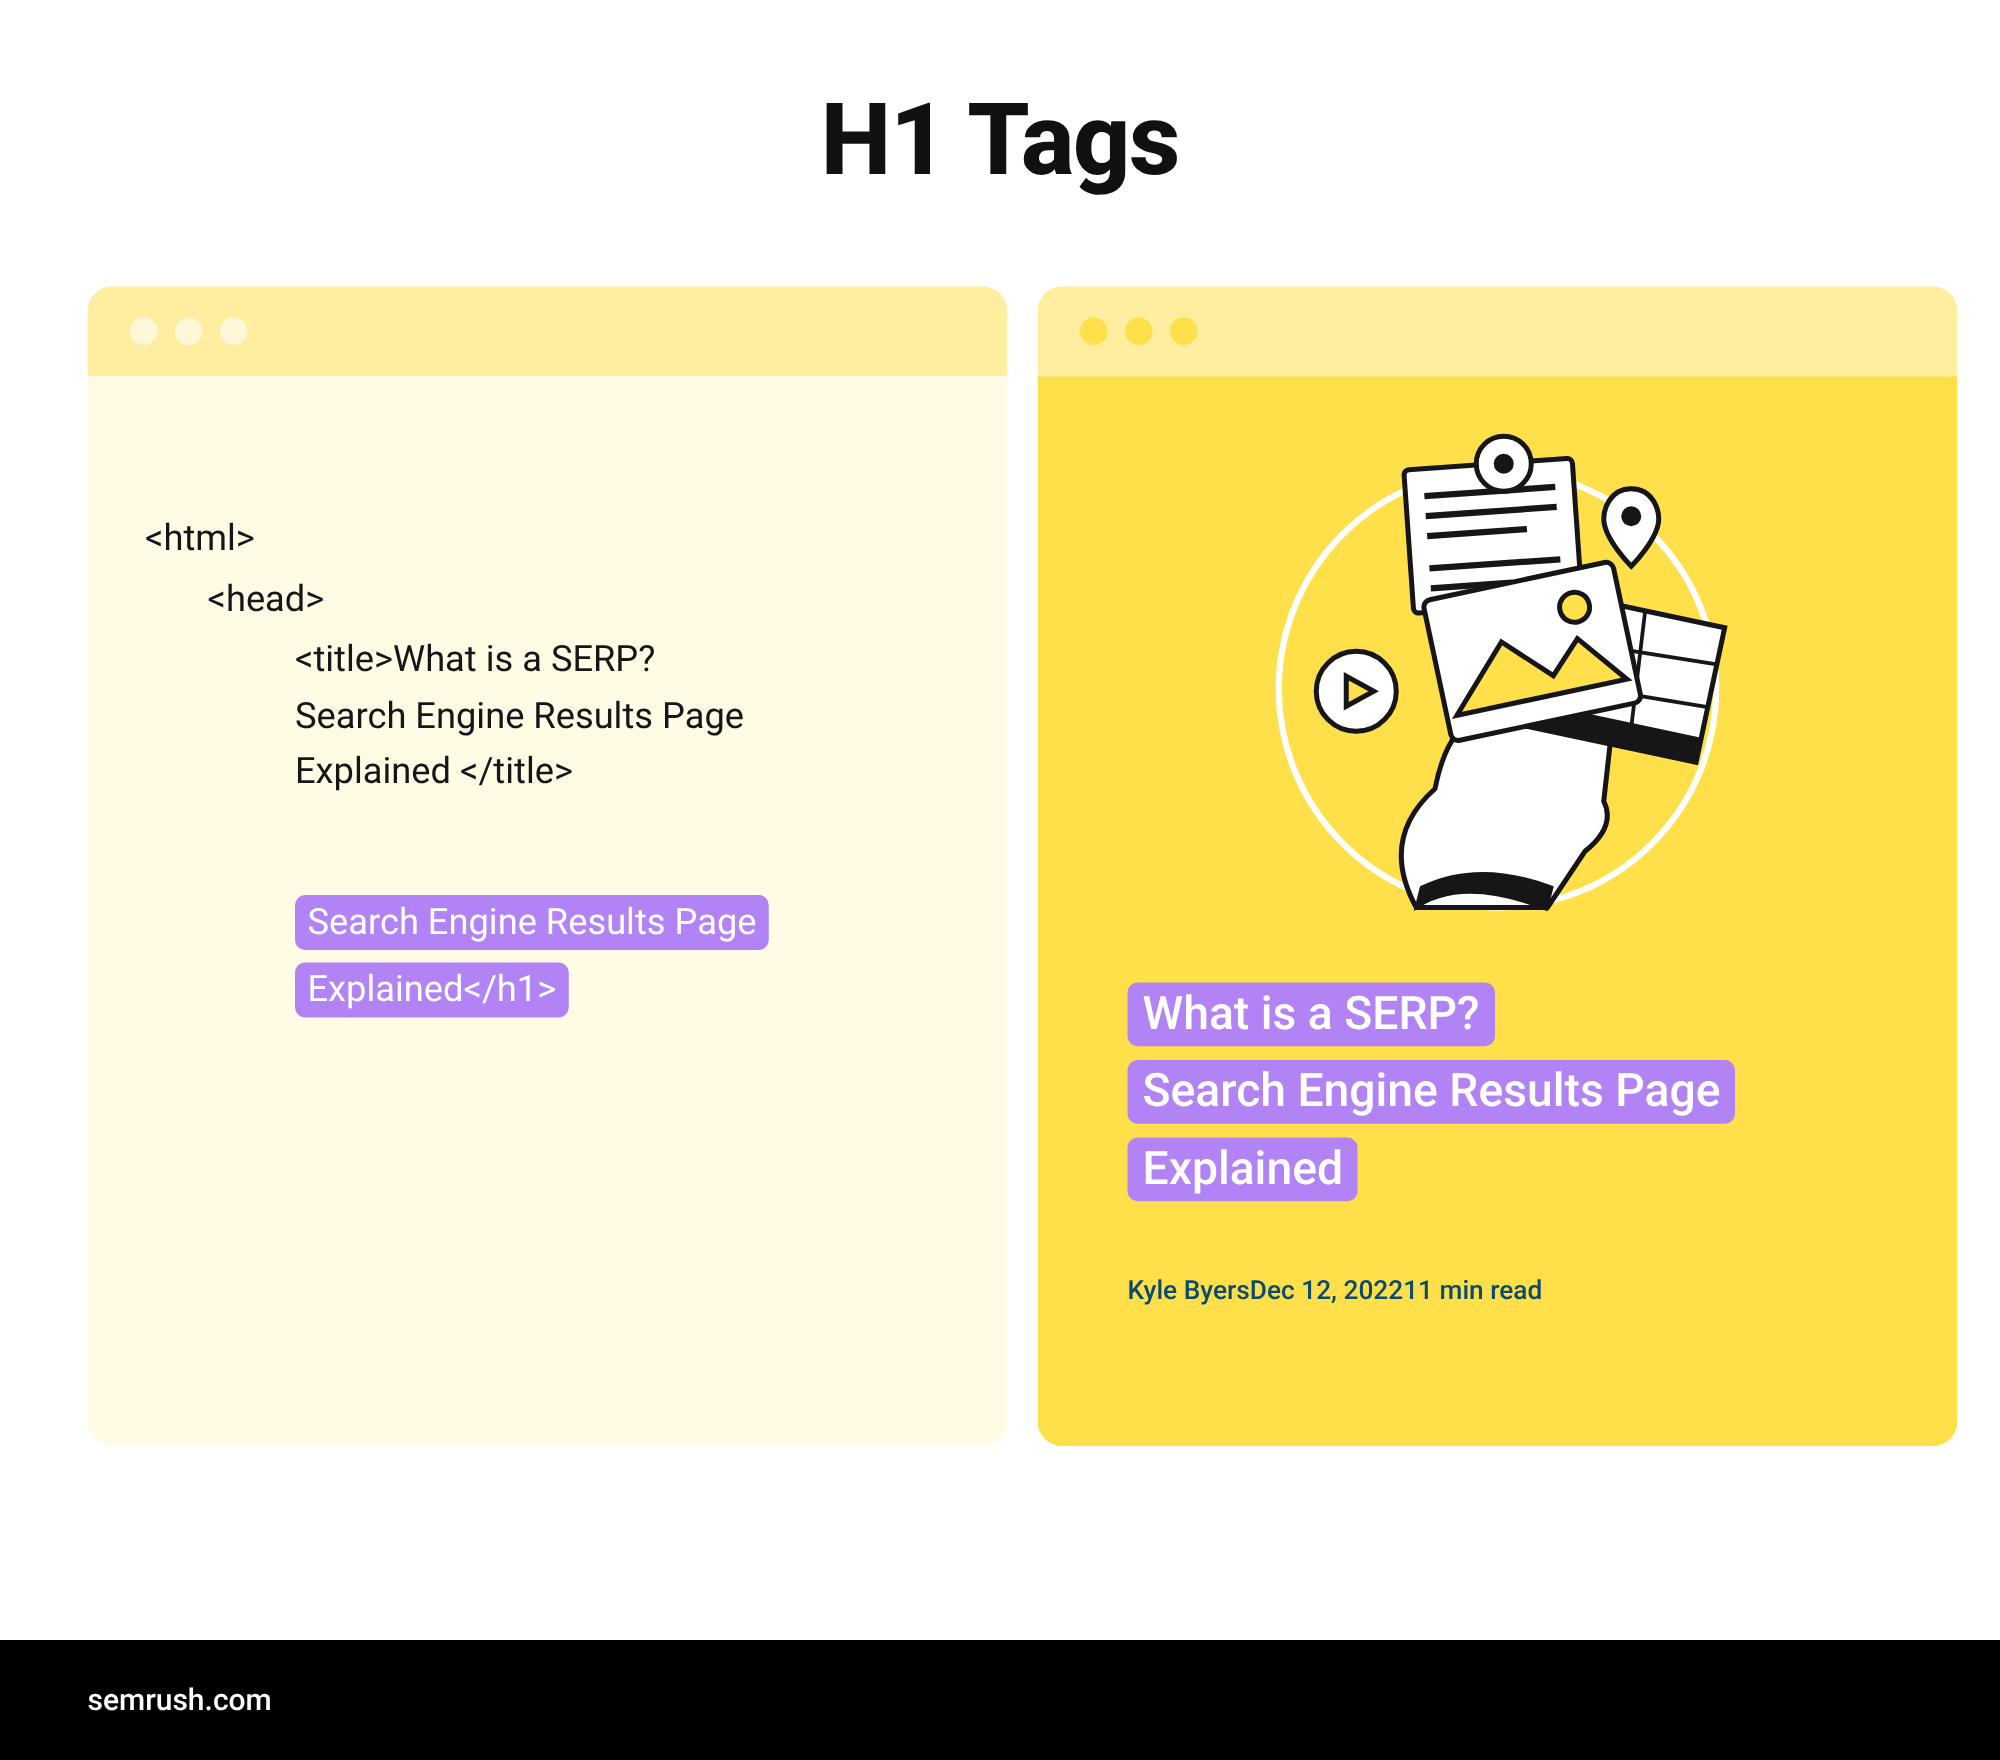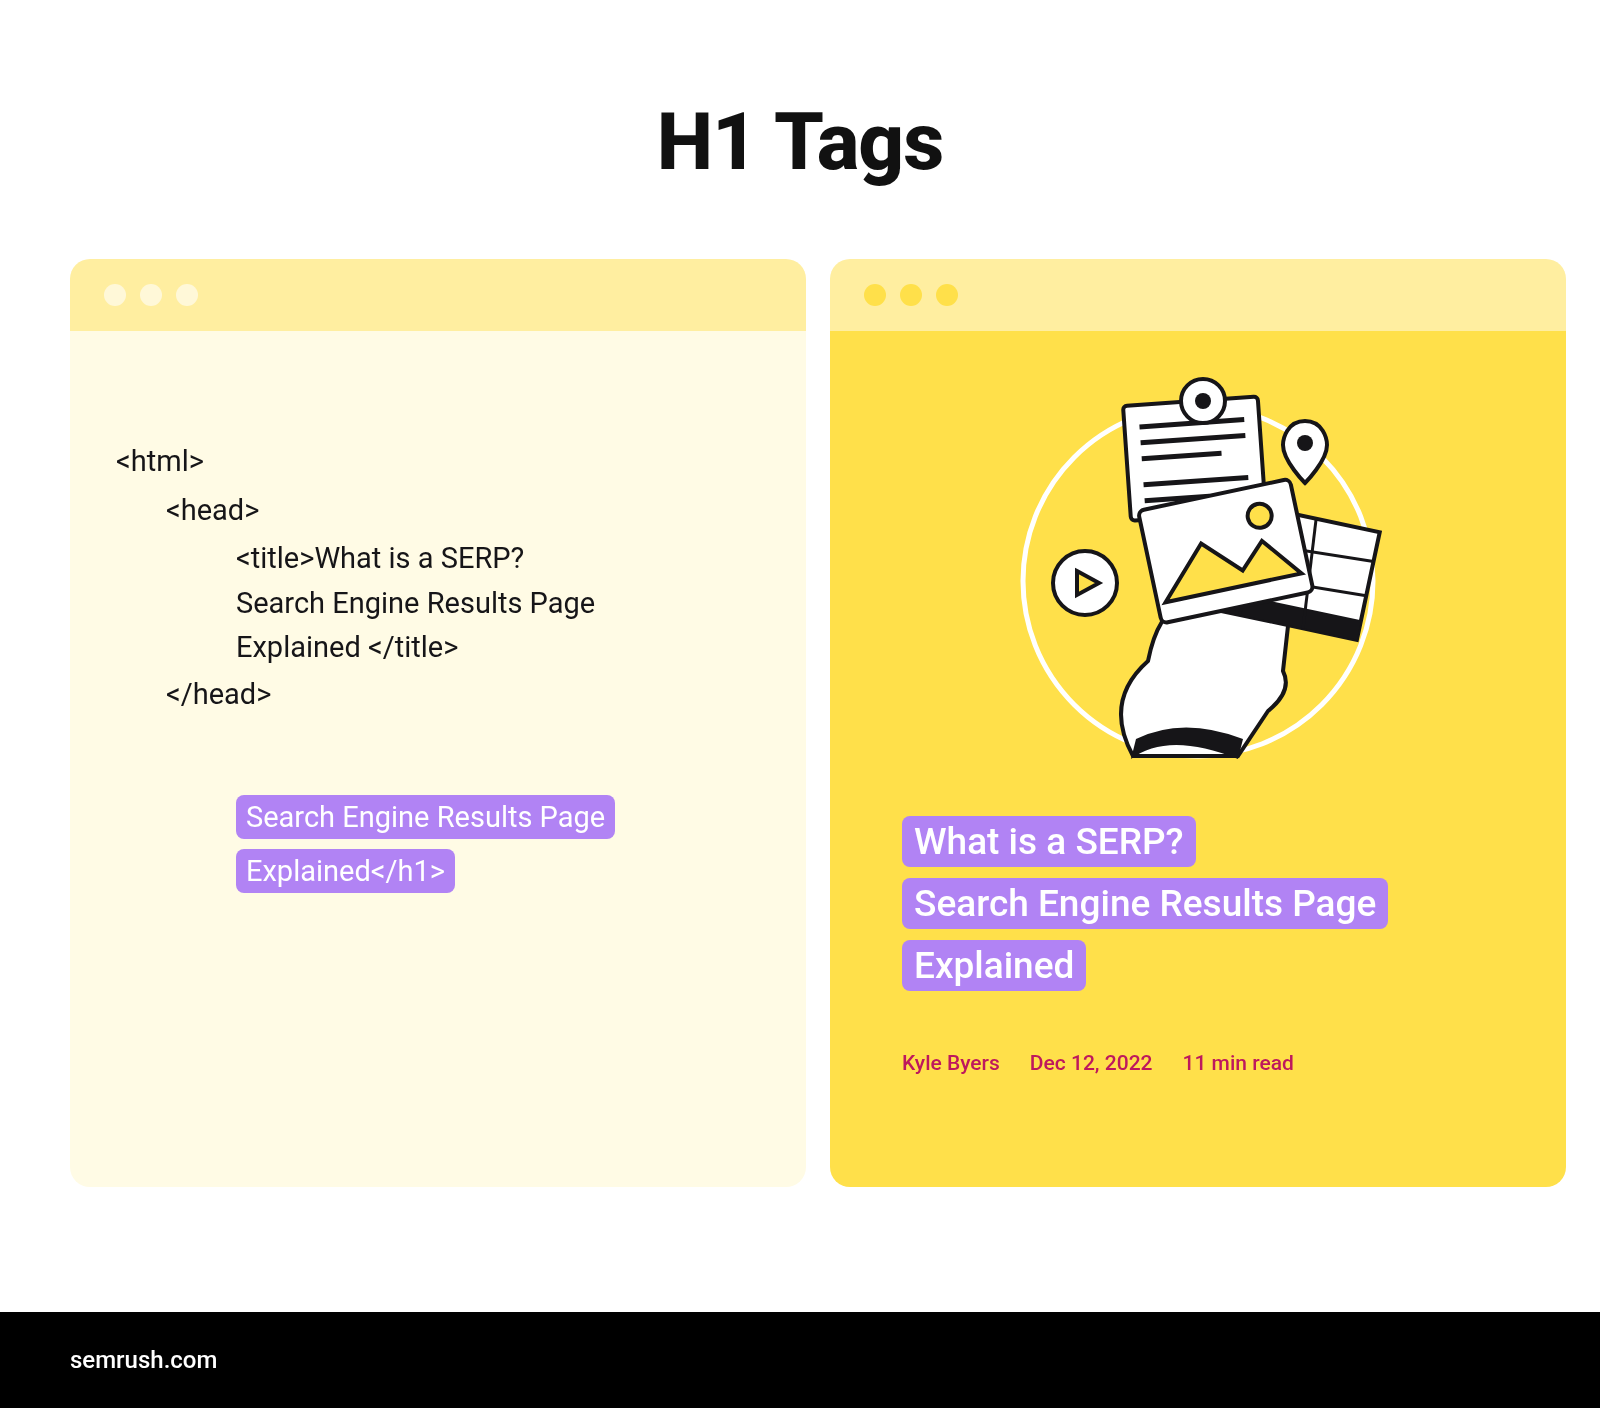--- a/index.html
+++ b/index.html
@@ -4,21 +4,21 @@
 <style>
   * { box-sizing: border-box; margin: 0; padding: 0; }
   html, body { width: 1600px; height: 1408px; background: #ffffff; font-family: -apple-system, BlinkMacSystemFont, "Segoe UI", Roboto, Helvetica, Arial, sans-serif; }
   .wrap { width: 1600px; height: 1408px; position: relative; }
 
   .title {
     text-align: center;
     font-size: 80px;
     font-weight: 800;
     color: #111;
-    padding-top: 95px;
+    padding-top: 65px;
     letter-spacing: -1px;
   }
 
   .panels {
     display: flex;
     gap: 24px;
     padding: 70px 34px 0 70px;
   }
 
   .panel {
@@ -88,23 +88,22 @@
     line-height: 1.68;
     font-weight: 500;
   }
   .rendered-title .hl { background: #b183f4; color:#fff; border-radius: 8px; padding: 4px 12px; }
 
   .meta {
     position: absolute;
     top: 720px;
     left: 72px;
     font-size: 21px;
-    color: #be185d;
-    display: flex;
-    gap: 30px;
+    color: #0c4a6e;
+    display: flex;
     font-weight: 500;
   }
 
   .footer {
     position: absolute;
     bottom: 0;
     left: 0;
     right: 0;
     height: 96px;
     background: #000;
@@ -133,21 +132,20 @@
         <span class="dot"></span>
         <span class="dot"></span>
       </div>
       <div class="panel-body">
         <div class="code">
           <span>&lt;html&gt;</span>
           <span class="ind1">&lt;head&gt;</span>
           <span class="ind2 lh"><span>&lt;title&gt;</span><span>What is a SERP?</span></span>
           <span class="ind2 lh">Search Engine Results Page</span>
           <span class="ind2 lh"><span>Explained </span><span>&lt;/title&gt;</span></span>
-          <span class="ind1">&lt;/head&gt;</span>
         </div>
 
         <div class="hl-block">
           <br>
           <span class="hl">Search Engine Results Page</span><br>
           <span class="hl"><span>Explained</span><span>&lt;/h1&gt;</span></span>
         </div>
       </div>
     </div>
 

